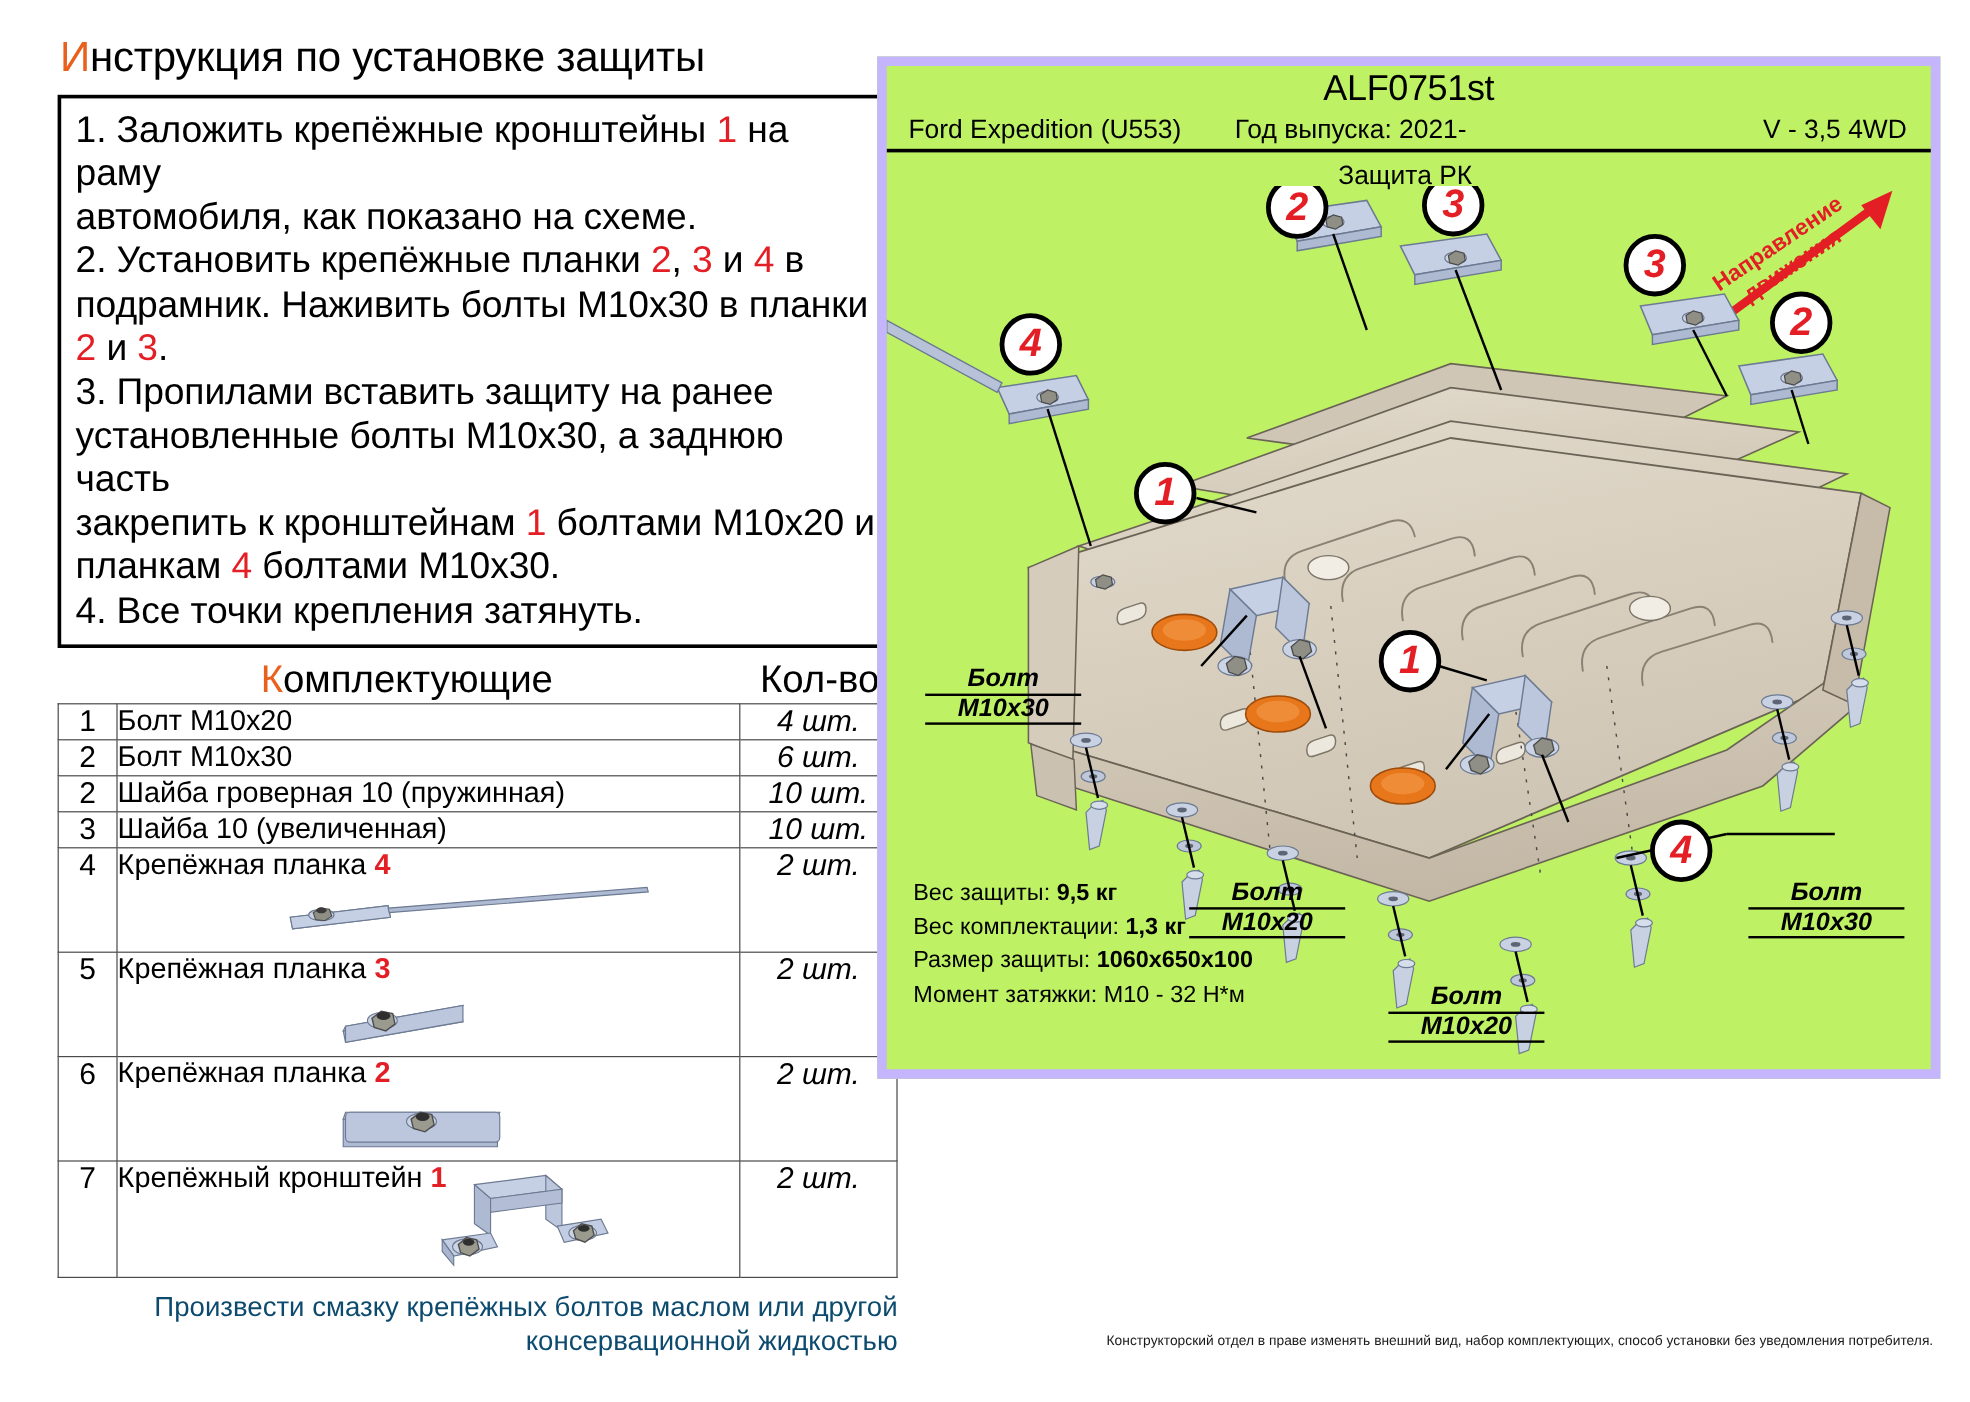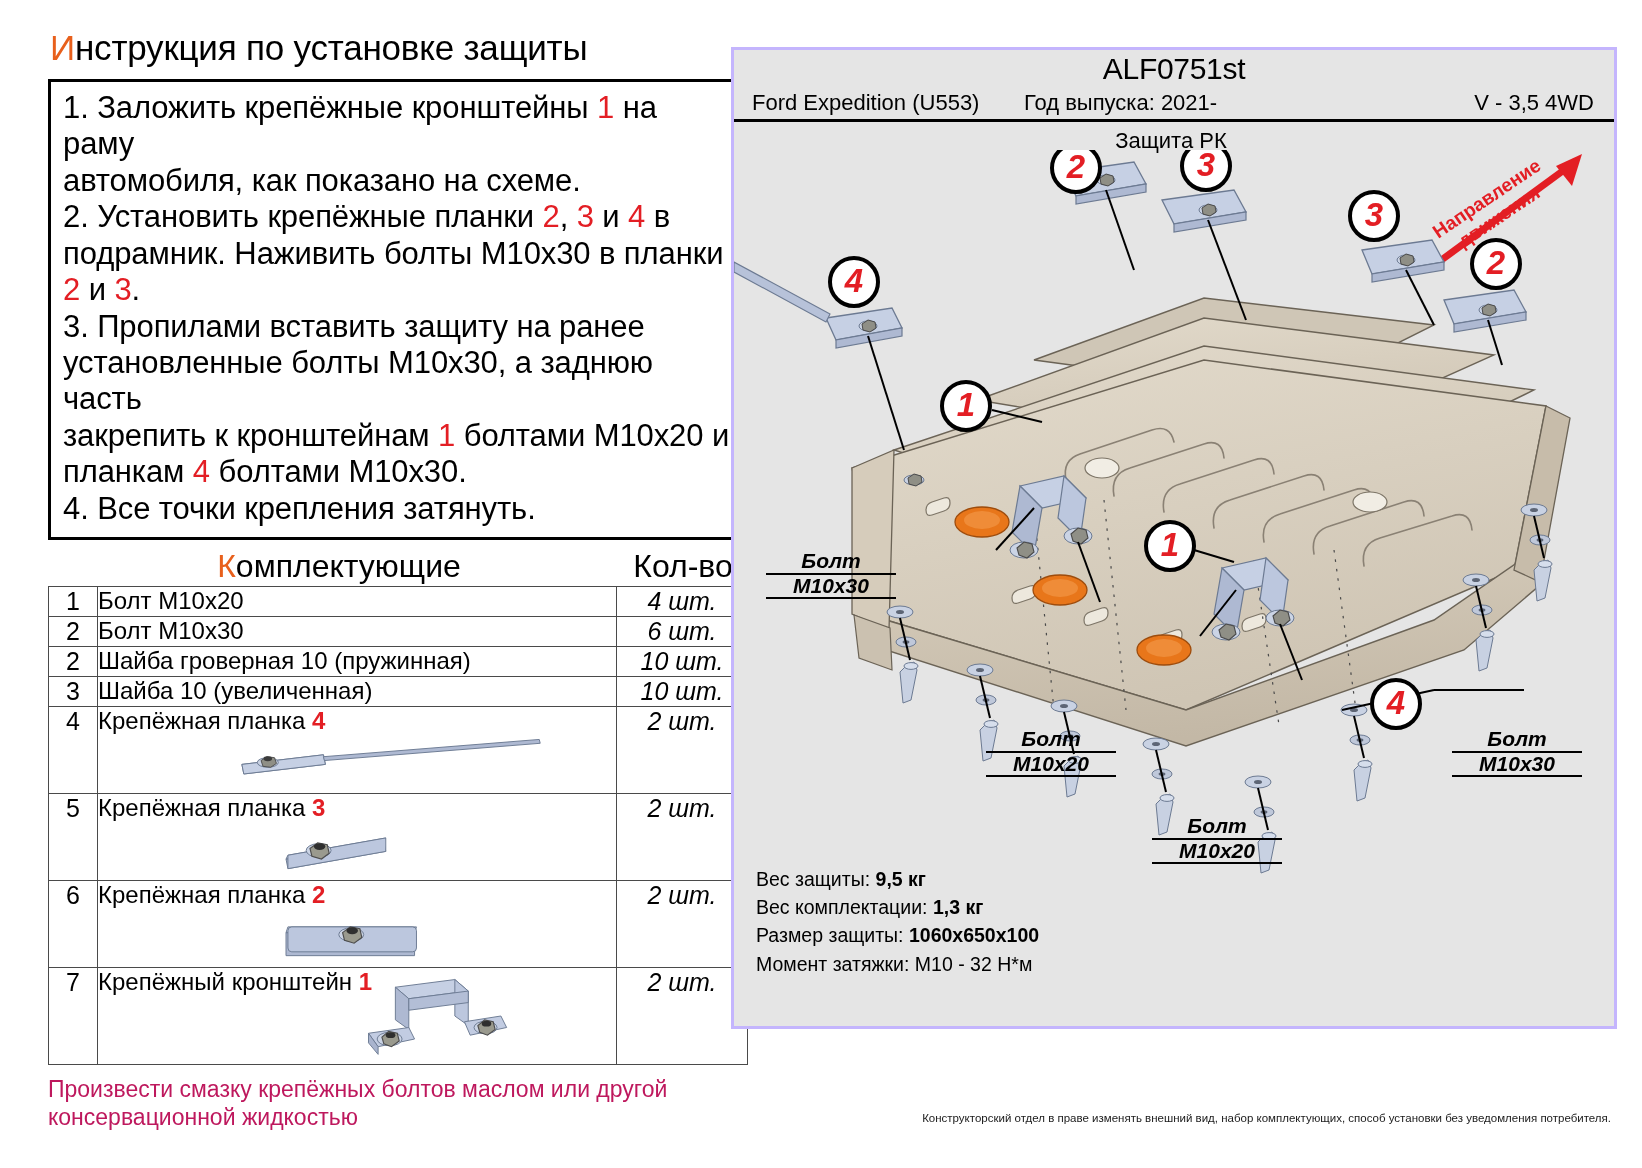--- a/index.html
+++ b/index.html
@@ -52,28 +52,28 @@
   td.c-name{font-size:24px;padding:2px 0 2px 10px;position:relative;}
   td.c-qty{width:130px;text-align:center;font-size:25px;padding-top:2px;font-style:italic;}
   tr.tall td{height:86px;}
   tr.tall2 td{height:96px;}
   .partname{white-space:nowrap;}
 
   
   .art{position:absolute;left:0;top:0;width:100%;height:100%;pointer-events:none;}
 
   .footer-note{
-    width:700px;text-align:left;color:#be185d;font-size:23px;
+    width:700px;text-align:right;color:#0c4a6e;font-size:23px;
     line-height:1.2;margin-top:11px;
   }
 
   
   .right{
-    position:absolute;left:731px;top:47px;width:886px;height:982px;
-    border:3px solid #c4b5fd;box-sizing:border-box;background:#e5e5e5;
+    position:absolute;left:731px;top:47px;width:886px;height:852px;
+    border:8px solid #c4b5fd;box-sizing:border-box;background:#bef264;
   }
   .rh-top{
     height:69px;border-bottom:3px solid #000;position:relative;
   }
   .code{
     position:absolute;left:0;right:0;top:2px;text-align:center;
     font-size:30px;letter-spacing:-0.3px;
   }
   .rh-row{
     position:absolute;left:0;right:0;top:40px;height:26px;

